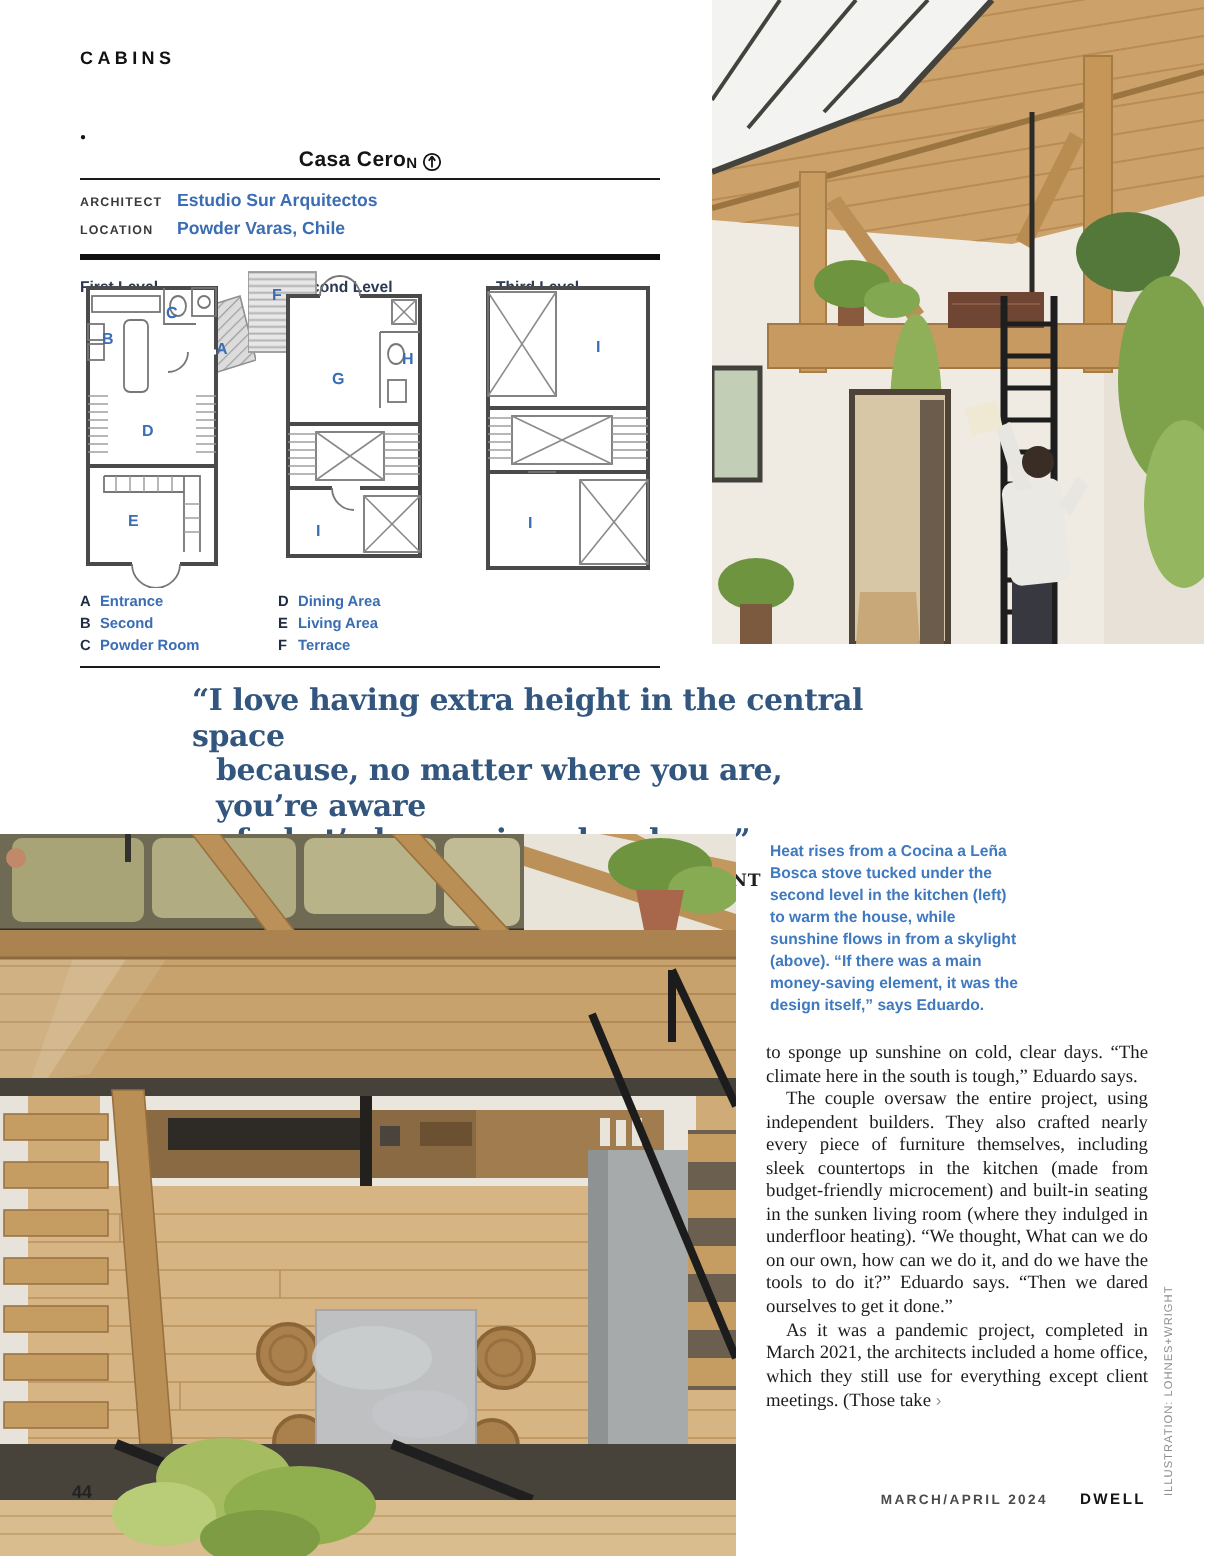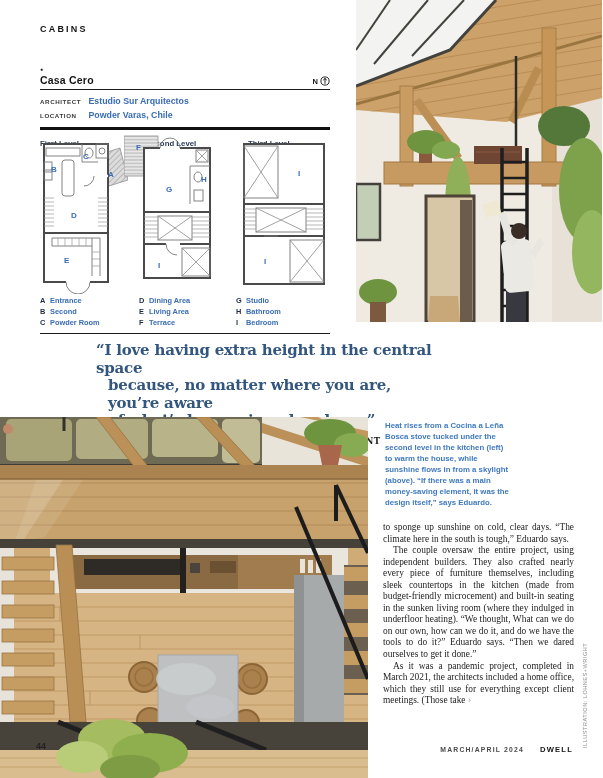--- a/index.html
+++ b/index.html
@@ -4,21 +4,21 @@
 <style>
   html,body{margin:0;padding:0;background:#888;}
   .page{position:relative;width:603px;height:778px;background:#ffffff;margin:0 auto;
         font-family:"Liberation Sans",sans-serif;overflow:hidden;}
 
   
   .section-label{position:absolute;left:40px;top:24px;font-size:9px;font-weight:bold;
        letter-spacing:2.2px;color:#121212;}
   .bullet{position:absolute;left:40px;top:66px;font-size:5px;color:#121212;}
   .project-head{position:absolute;left:40px;top:74px;width:290px;}
-  .title-row{display:flex;justify-content:space-between;align-items:flex-end;
+  .title-row{display:flex;justify-content:center;align-items:flex-end;
        padding-bottom:3px;border-bottom:1px solid #1a1a1a;}
   .project-title{font-size:10.5px;font-weight:bold;color:#141414;letter-spacing:.2px;}
   .compass{display:flex;align-items:center;gap:2px;font-size:7.5px;font-weight:bold;color:#141414;}
   .meta{padding:4px 0 6px;border-bottom:3px solid #101010;}
   .meta-row{line-height:10.5px;white-space:nowrap;}
   .meta-label{display:inline-block;width:44px;font-size:6.2px;letter-spacing:.6px;color:#3a3a3a;font-weight:bold;}
   .meta-value{font-size:8.8px;font-weight:bold;color:#3a6db3;}
 
   
   .plan-title{position:absolute;font-size:7.8px;font-weight:bold;color:#2a3a55;margin-top:16px;}
@@ -246,25 +246,20 @@
     <div class="legend-col">
       <div class="legend-row"><span class="k">A</span><span class="v">Entrance</span></div>
       <div class="legend-row"><span class="k">B</span><span class="v">Second</span></div>
       <div class="legend-row"><span class="k">C</span><span class="v">Powder Room</span></div>
     </div>
     <div class="legend-col c2">
       <div class="legend-row"><span class="k">D</span><span class="v">Dining Area</span></div>
       <div class="legend-row"><span class="k">E</span><span class="v">Living Area</span></div>
       <div class="legend-row"><span class="k">F</span><span class="v">Terrace</span></div>
     </div>
-    <div class="legend-col">
-      <div class="legend-row"><span class="k">G</span><span class="v">Studio</span></div>
-      <div class="legend-row"><span class="k">H</span><span class="v">Bathroom</span></div>
-      <div class="legend-row"><span class="k">I</span><span class="v">Bedroom</span></div>
-    </div>
   </div>
   <div class="rule-bottom"></div>
 
   <div class="pullquote">
     <div class="quote-line first">“I love having extra height in the central space</div>
     <div class="quote-line">because, no matter where you are, you’re aware</div>
     <div class="quote-line">of what’s happening elsewhere.”</div>
     <div class="attribution">CAMILO FUENTEALBA, ARCHITECT AND RESIDENT</div>
   </div>
 

